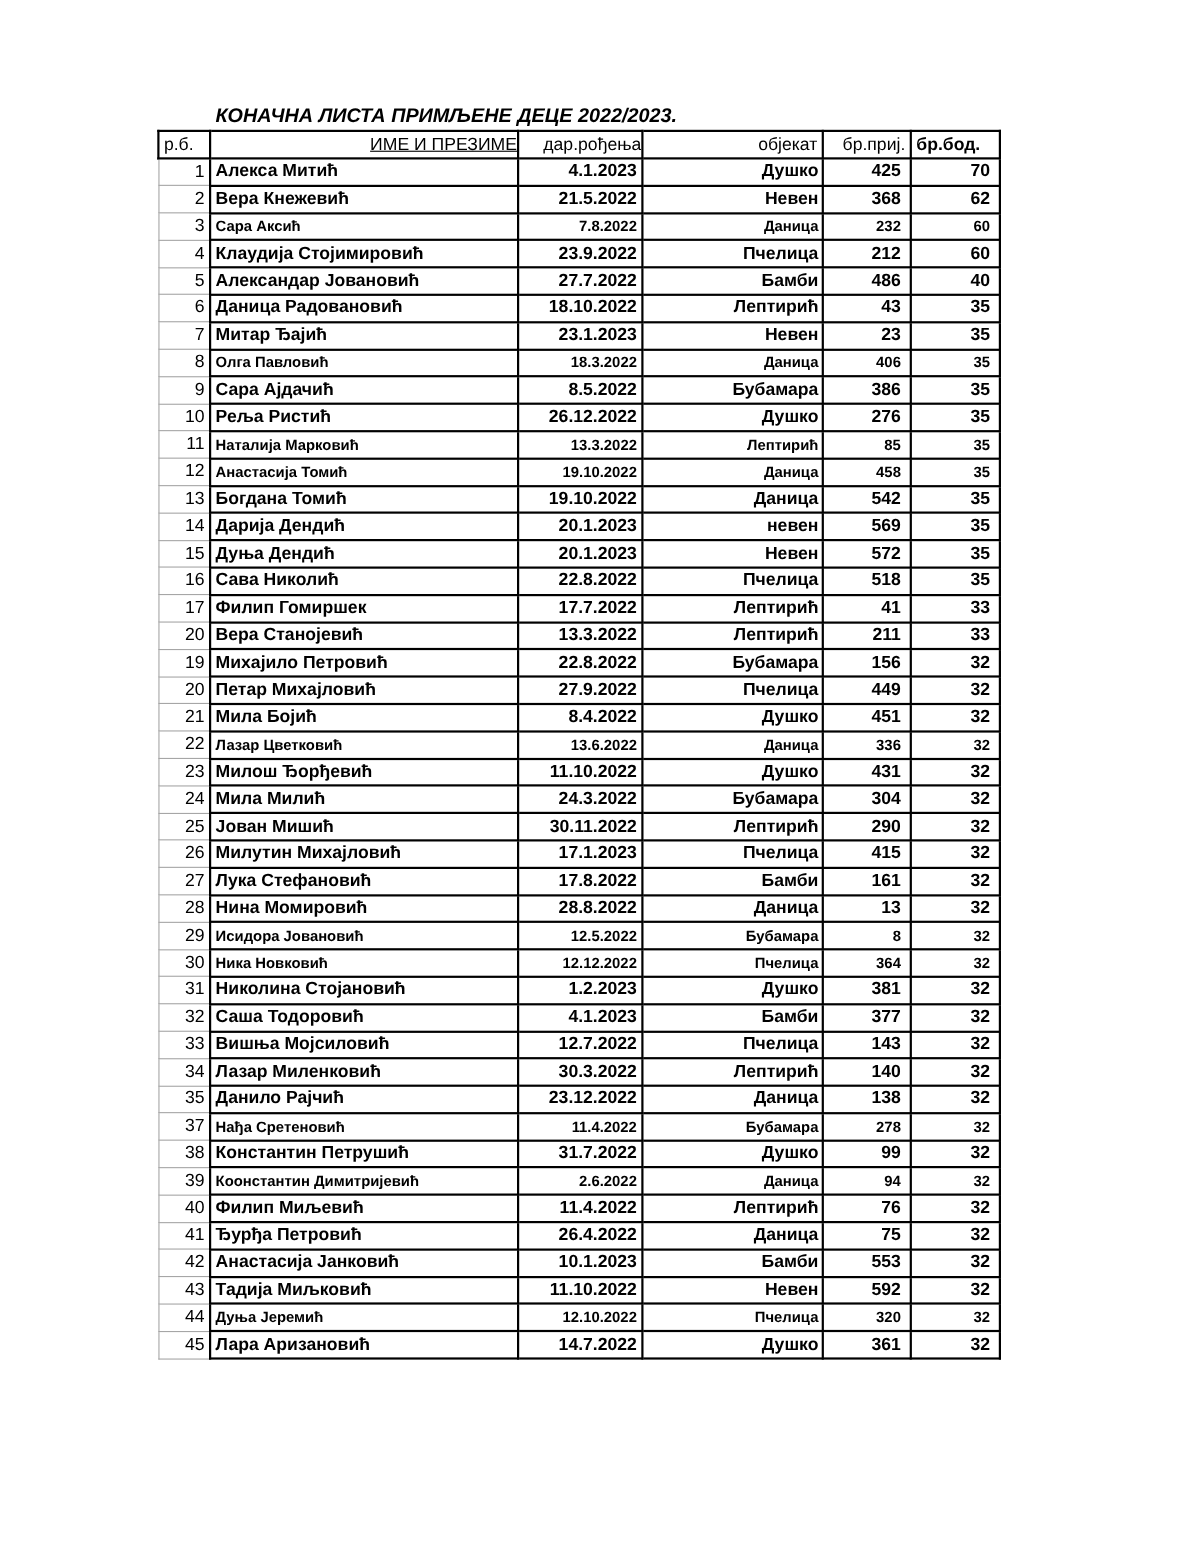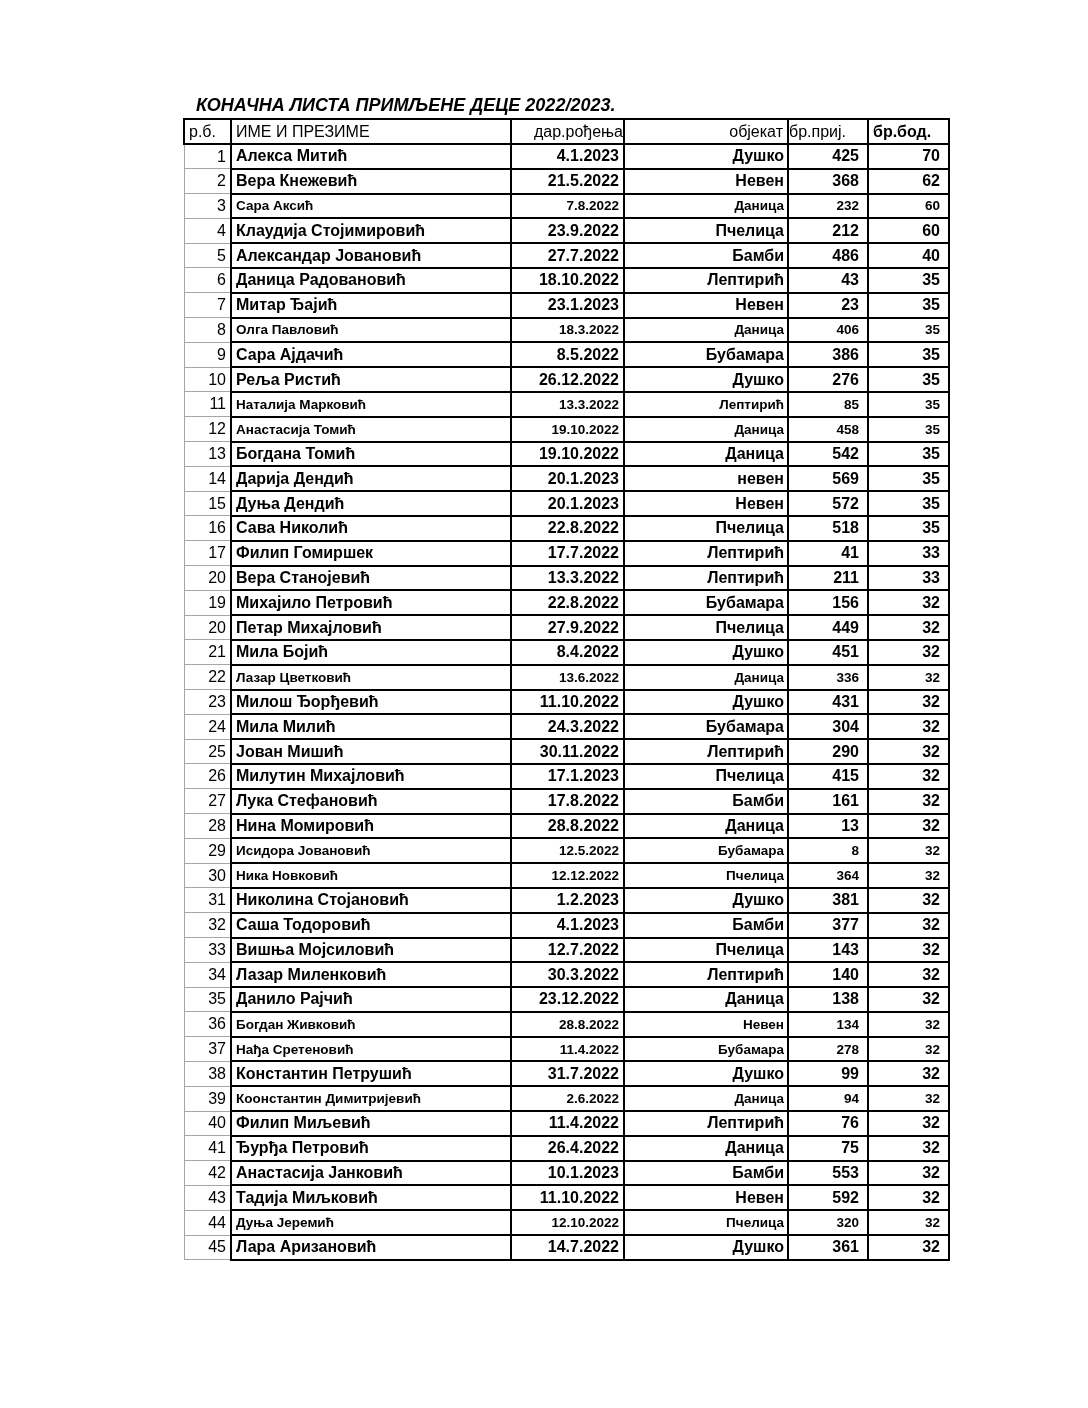--- a/index.html
+++ b/index.html
@@ -14,38 +14,37 @@
     position: absolute; left: 196px; top: 95px;
     font-size: 18px; font-weight: bold; letter-spacing: 0px;
     white-space: nowrap;
     font-style: italic;
   }
   table.list {
     position: absolute; left: 143px; top: 118px;
     width: 765px;
     border-collapse: collapse;
     table-layout: fixed;
-    margin-left: 40px;
   }
   th, td {
     overflow: hidden; white-space: nowrap;
     padding: 0;
     vertical-align: middle;
   }
   thead th {
     border: 2px solid #000;
     font-weight: normal;
     font-size: 16px;
     height: 23px;
   }
   th.col-rb      { text-align: left;  padding-left: 4px; }
-  th.col-name    { text-align: left;  padding-left: 4px; }
+  th.col-name    { text-align: right;  padding-left: 4px; text-decoration: underline; }
   th.col-dob     { text-align: right;  padding-left: 3px; }
   th.col-objekat { text-align: right; padding-right: 4px; }
-  th.col-br_prij { text-align: left; padding-right: 4px; }
+  th.col-br_prij { text-align: right; padding-right: 4px; }
   th.col-br_bod  { text-align: left;  padding-left: 4px; font-weight: bold; }
   tbody td {
     border: 2px solid #000;
     font-weight: bold;
     font-size: 16px;
     height: 22.8px;
   }
   tbody td.col-rb {
     border: 1px solid #a6a6a6;
     border-right: none;
@@ -359,28 +358,20 @@
         </tr>
         <tr>
           <td class="col-rb">35</td>
           <td class="col-name">Данило Рајчић</td>
           <td class="col-dob">23.12.2022</td>
           <td class="col-objekat">Даница</td>
           <td class="col-br_prij">138</td>
           <td class="col-br_bod">32</td>
         </tr>
         <tr class="small">
-          <td class="col-rb">36</td>
-          <td class="col-name">Богдан Живковић</td>
-          <td class="col-dob">28.8.2022</td>
-          <td class="col-objekat">Невен</td>
-          <td class="col-br_prij">134</td>
-          <td class="col-br_bod">32</td>
-        </tr>
-        <tr class="small">
           <td class="col-rb">37</td>
           <td class="col-name">Нађа Сретеновић</td>
           <td class="col-dob">11.4.2022</td>
           <td class="col-objekat">Бубамара</td>
           <td class="col-br_prij">278</td>
           <td class="col-br_bod">32</td>
         </tr>
         <tr>
           <td class="col-rb">38</td>
           <td class="col-name">Константин Петрушић</td>

